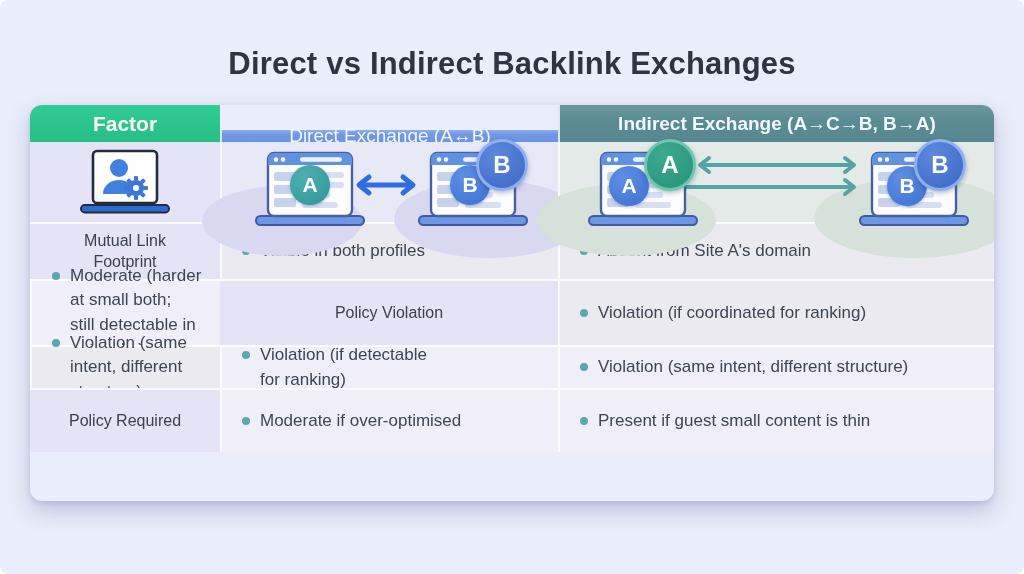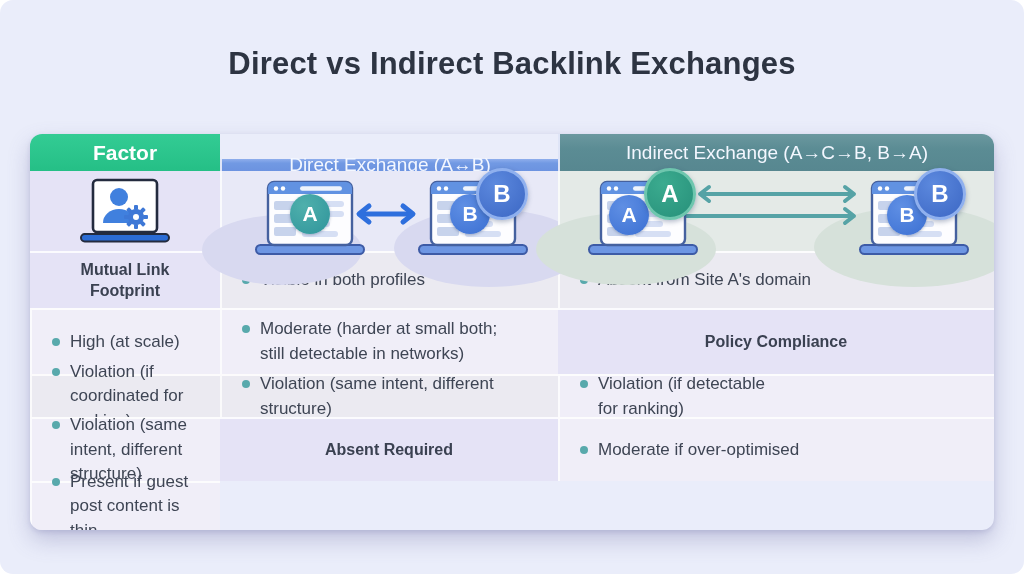--- a/index.html
+++ b/index.html
@@ -1,46 +1,46 @@
 <!DOCTYPE html>
 <html><head>
 <meta charset="utf-8">
 <style>
   html,body{margin:0;padding:0;}
   body{
     width:1024px;height:574px;position:relative;overflow:hidden;
     background:#ffffff;
     font-family:"Liberation Sans", sans-serif;
   }
-  .page{position:absolute;inset:0;background:#EAEDFA;border-radius:13px;}
+  .page{position:absolute;inset:0;background:#EAEDFA;border-radius:8px;}
 
   .title{
     position:absolute;top:46px;left:0;width:100%;text-align:center;
     font-size:31px;font-weight:800;color:#2D3442;letter-spacing:.2px;margin:0;
   }
 
   .table{
-    position:absolute;left:30px;top:134px;width:964px;height:396px;
+    position:absolute;left:30px;top:105px;width:964px;height:396px;
     display:grid;
     grid-template-columns:190px 338px 436px;
     grid-template-rows:37px 80px 57px 66px 43px 64px 49px;
     border-radius:12px;overflow:hidden;
     box-shadow:0 10px 22px rgba(96,96,156,.30), 0 2px 5px rgba(96,96,156,.18);
   }
 
   
   .hc{display:flex;align-items:center;justify-content:center;color:#fff;}
   .h-factor{background:linear-gradient(180deg,#33CC94,#25BF86);font-size:21px;font-weight:700;}
   .h-direct{
     background:linear-gradient(180deg,#8FAEEC 0%,#7199E3 35%,#6C93E0 100%);
     font-size:19px;font-weight:400;color:#F3F7FF;border-left:2px solid #DFE5F7;margin-top:25px;
   }
   .h-indirect{
     background:linear-gradient(180deg,#6B989F 0%,#5B8C94 40%,#578790 100%);
-    font-size:19px;font-weight:400;color:#F3F7FF;border-left:2px solid #DFE5F7;
+    font-size:19px;font-weight:700;color:#F3F7FF;border-left:2px solid #DFE5F7;
   }
 
   
   .i-factor{background:#E5E3F6;display:flex;align-items:center;justify-content:center;border-left:0;}
   .i-direct{background:#E8E9F7;position:relative;border-left:2px solid rgba(255,255,255,.75);}
   .i-indirect{background:#E4EAE7;position:relative;border-left:2px solid rgba(255,255,255,.75);}
 
   .hill{position:absolute;border-radius:50%;}
   .i-direct .hill{background:#D8D9F0;}
   .i-indirect .hill{background:#D6E1DA;}
@@ -64,21 +64,21 @@
   }
   .badge-blue{background:radial-gradient(circle at 35% 28%,#5C89DE,#3C67C4);border:3px solid #8FB0EE;}
   .badge-teal{background:radial-gradient(circle at 35% 28%,#3BAB8F,#27907A);border:3px solid #6EC6AE;}
 
   .arrows{position:absolute;}
 
   
   .cell{border-top:2px solid rgba(255,255,255,.85);}
   .f-cell{
     background:#E5E3F6;display:flex;align-items:center;justify-content:center;
-    text-align:center;font-weight:700;font-size:16px;color:#3A4151;
+    text-align:center;font-weight:400;font-size:16px;color:#3A4151;
     line-height:1.3;white-space:pre-line;padding:0 10px;
   }
   .t-cell{
     display:flex;align-items:center;
     padding:0 12px 0 20px;font-size:17px;color:#3E4554;line-height:1.45;
     border-left:2px solid rgba(255,255,255,.75);
   }
   .bg-a{background:#EBEAF1;}
   .bg-b{background:#F0EEF8;}
   .li{display:flex;align-items:flex-start;}
@@ -246,32 +246,26 @@
     <div class="cell t-cell bg-a">
       <div class="li">
           <span class="bullet"></span>
           <span class="txt">Absent from Site A's domain</span>
         </div>
     </div>
 
     <div class="cell t-cell bg-b">
       <div class="li">
           <span class="bullet"></span>
-          <span class="txt">High (at scale)</span>
-        </div>
-    </div>
-    <div class="cell t-cell bg-b">
-      <div class="li">
-          <span class="bullet"></span>
           <span class="txt">Moderate (harder at small both;
 still detectable in networks)</span>
         </div>
     </div>
 
-    <div class="cell f-cell">Policy Compliance</div>
+    <div class="cell f-cell">Policy Violation</div>
     <div class="cell t-cell bg-a">
       <div class="li">
           <span class="bullet"></span>
           <span class="txt">Violation (if coordinated for ranking)</span>
         </div>
     </div>
     <div class="cell t-cell bg-a">
       <div class="li">
           <span class="bullet"></span>
           <span class="txt">Violation (same intent, different structure)</span>
@@ -285,28 +279,28 @@
 for ranking)</span>
         </div>
     </div>
     <div class="cell t-cell bg-b">
       <div class="li">
           <span class="bullet"></span>
           <span class="txt">Violation (same intent, different structure)</span>
         </div>
     </div>
 
-    <div class="cell f-cell">Absent Required</div>
+    <div class="cell f-cell">Policy Required</div>
     <div class="cell t-cell bg-b">
       <div class="li">
           <span class="bullet"></span>
           <span class="txt">Moderate if over-optimised</span>
         </div>
     </div>
     <div class="cell t-cell bg-b">
       <div class="li">
           <span class="bullet"></span>
-          <span class="txt">Present if guest post content is thin</span>
+          <span class="txt">Present if guest small content is thin</span>
         </div>
     </div>
 
   </div>
 </div>
 
 </body></html>

